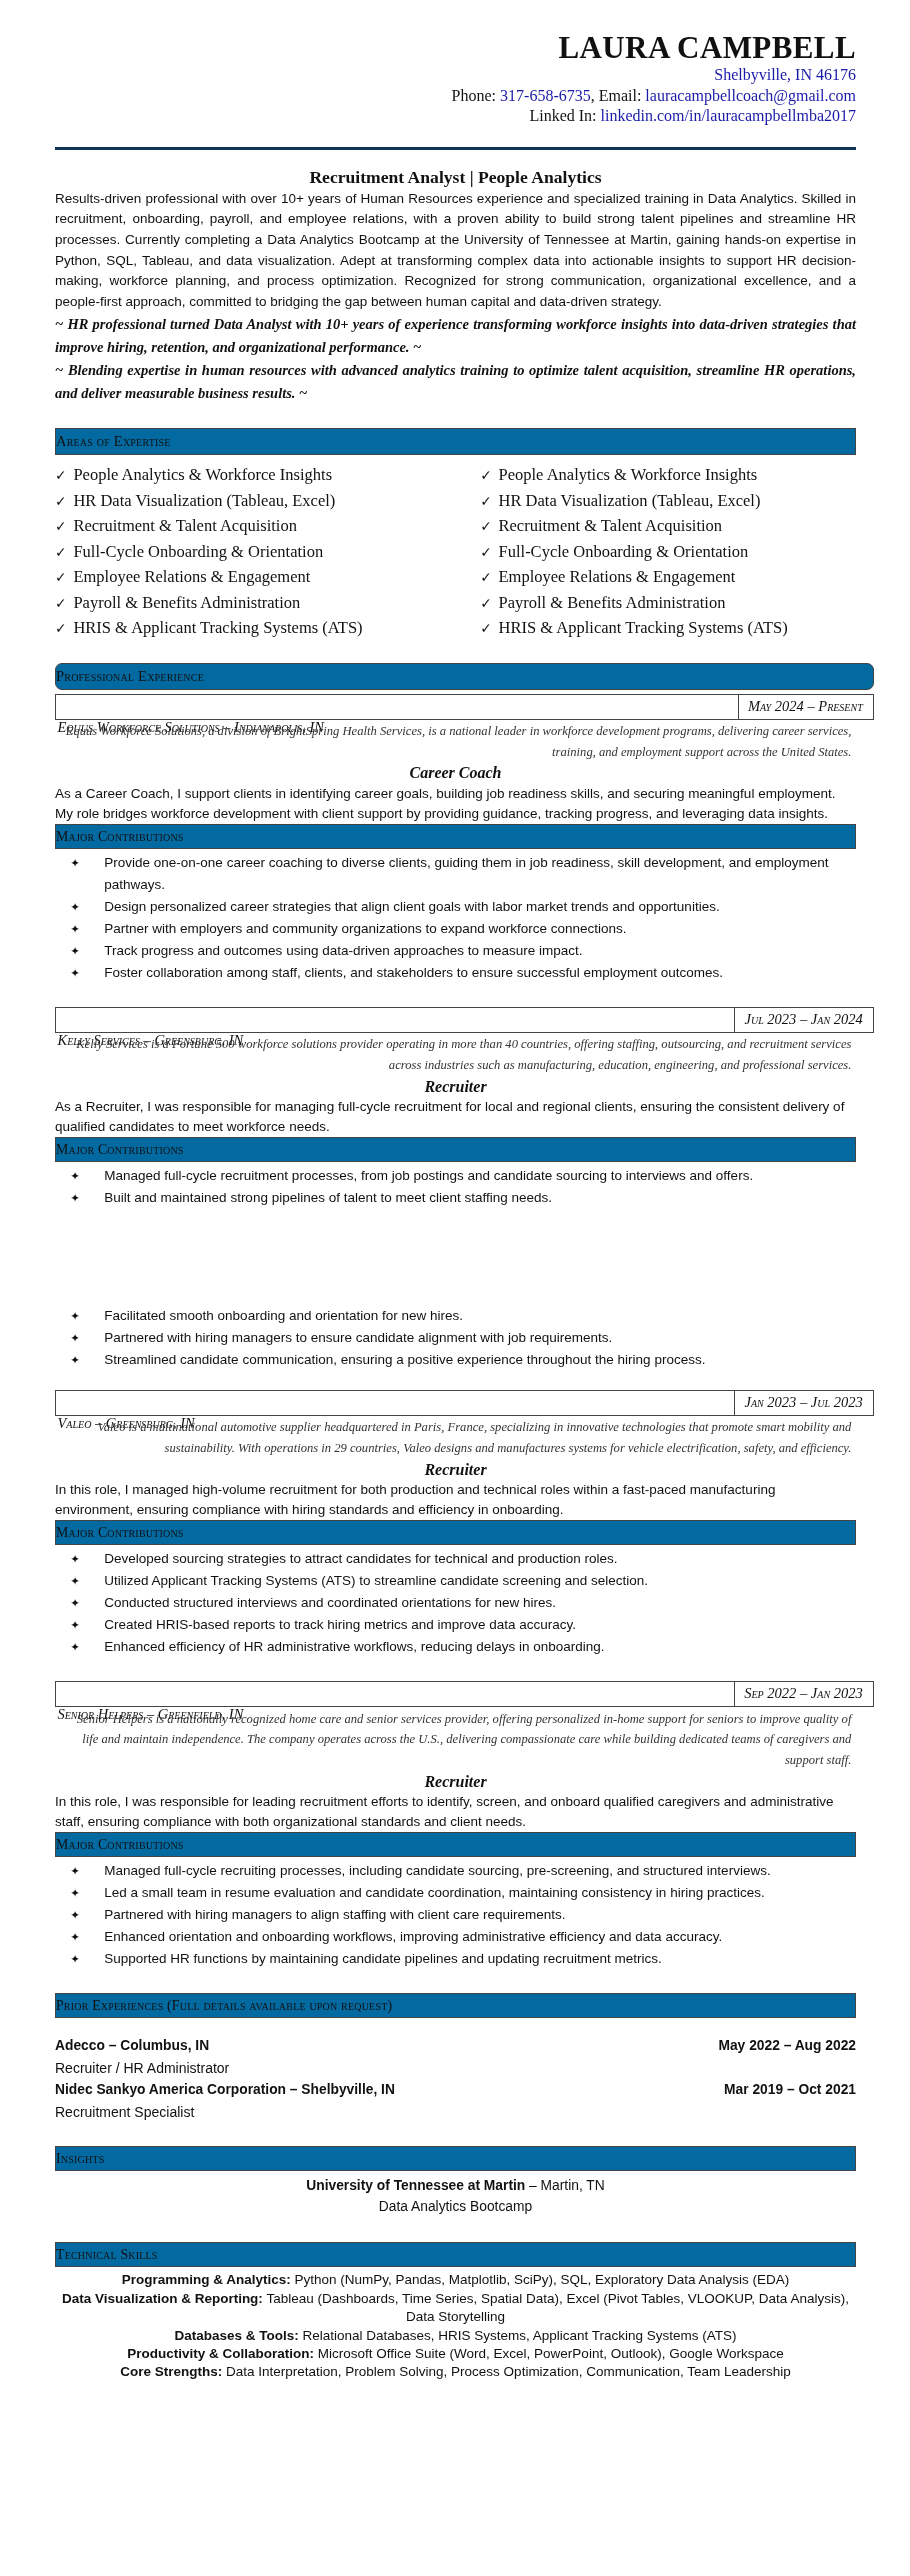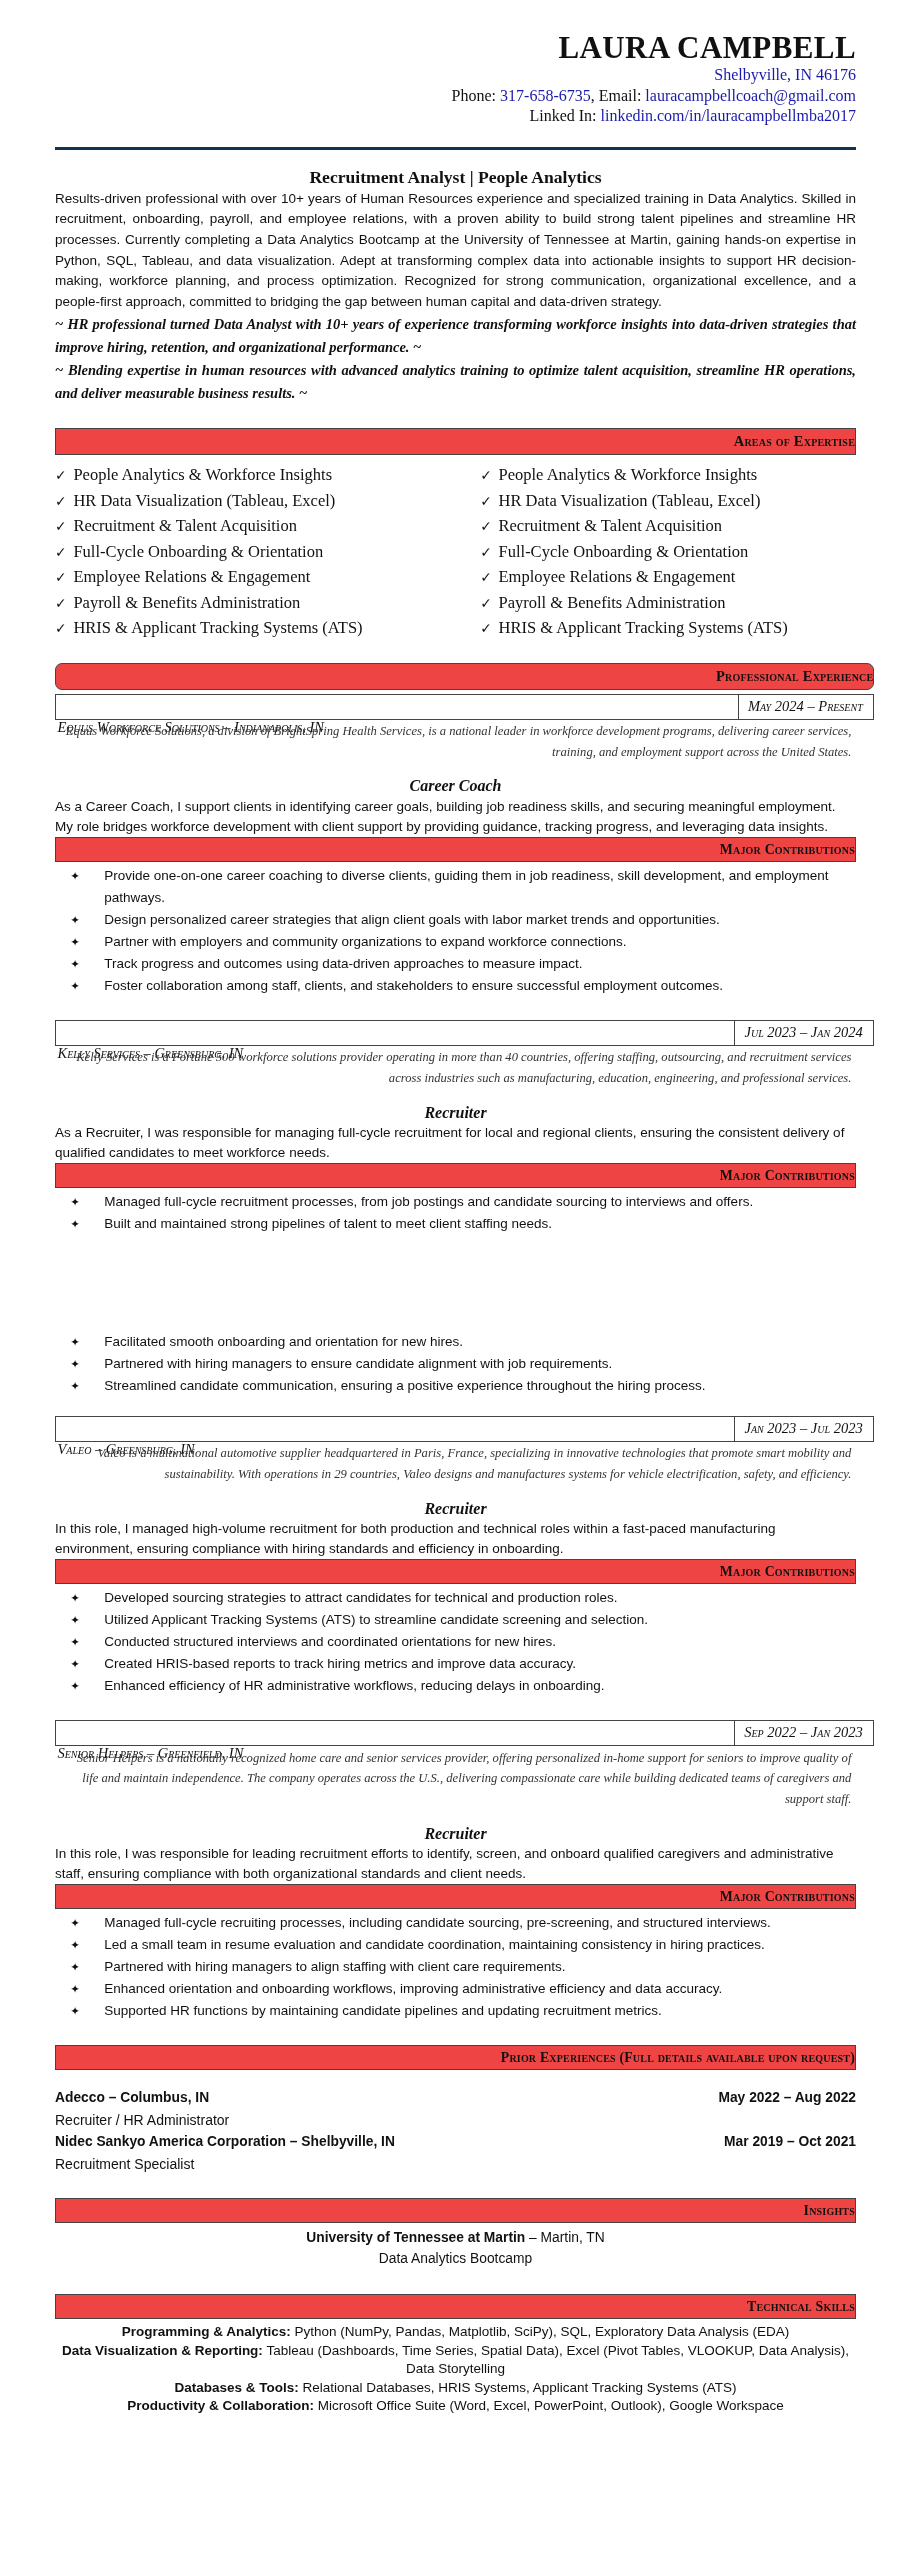--- a/index.html
+++ b/index.html
@@ -10,34 +10,34 @@
   .header { text-align: right; }
   .name { font-family: "Liberation Serif", serif; font-size: 31px; font-weight: bold; letter-spacing: 0.4px; line-height: 34px; }
   .contact-line { font-family: "Liberation Serif", serif; font-size: 16px; line-height: 20.7px; }
   .blue { color: #1a1aaa; }
   .rule { height: 3.1px; background: #123454; margin: 20px 0 15.3px 0; }
 
   .title { font-family: "Liberation Serif", serif; font-weight: bold; text-align: center; font-size: 17.6px; line-height: 23px; }
   .summary { font-family: "Liberation Sans", sans-serif; font-size: 13.5px; line-height: 20.7px; text-align: justify; }
   .tagline { font-family: "Liberation Serif", serif; font-size: 14.5px; font-style: italic; font-weight: bold; line-height: 23px; text-align: justify; }
 
-  .section-bar { background: #ef4444; border: 1.1px solid #444; border-bottom-width: 1.9px; text-align: right;
-                 font-family: "Liberation Serif", serif; font-variant: small-caps; font-size: 14.5px; font-weight: bold;
+  .section-bar { background: #0369a1; border: 1.1px solid #444; border-bottom-width: 1.9px; text-align: left;
+                 font-family: "Liberation Serif", serif; font-variant: small-caps; font-size: 14.5px; font-weight: normal;
                  height: 27.6px; line-height: 25px; letter-spacing: 0.2px; }
   .section-bar.wide { margin-left: 0; margin-right: -18.4px; border-radius: 7px; }
 
   .expertise { display: grid; grid-template-columns: 1fr 1fr; column-gap: 15.3px; padding: 7.7px 0 0 0; }
   .exp-item { font-family: "Liberation Serif", serif; font-size: 16.5px; line-height: 24.5px; white-space: nowrap; }
   .exp-item .check { display: inline-block; width: 18.4px; font-size: 13.8px; }
 
   .job-bar { display: flex; border: 1.1px solid #444; border-top-width: 1.9px; border-bottom-width: 1.5px; height: 26px; margin-right: -18.4px; }
   .job-company { flex: 1; font-family: Liberation Serif, serif; font-style: italic; font-variant: small-caps; font-size: 14.5px; line-height: 23px; padding-left: 1.5px; margin-top: 21px; }
   .job-dates { border-left: 1.1px solid #444; font-family: "Liberation Serif", serif; font-style: italic; font-variant: small-caps; font-size: 14.5px; line-height: 23px; padding: 0 10.7px 0 9.2px; }
   .company-desc { font-family: "Liberation Serif", serif; font-style: italic; color: #333; font-size: 12.6px; line-height: 20.7px; text-align: right; padding: 1.5px 4.6px 0 4.6px; }
-  .role-title { font-family: "Liberation Serif", serif; font-style: italic; font-weight: bold; font-size: 16px; line-height: 21.4px; text-align: center; margin-top: 13px; }
+  .role-title { font-family: "Liberation Serif", serif; font-style: italic; font-weight: bold; font-size: 16px; line-height: 21.4px; text-align: center; }
   .role-desc { font-family: "Liberation Sans", sans-serif; font-size: 13.5px; line-height: 20px; }
 
   .bullets { list-style: none; padding: 3.1px 0 0 15.3px; }
   .bullets li { font-family: "Liberation Sans", sans-serif; font-size: 13.5px; line-height: 22px; display: flex; }
   .bullets li .dia { width: 34px; flex: 0 0 34px; font-size: 11.5px; }
   .gap { height: 96px; }
 
   .prior-row { display: flex; justify-content: space-between; font-family: "Liberation Sans", sans-serif; font-size: 13.8px; line-height: 22px; }
   .prior-row b { font-weight: bold; }
   .prior-role { font-family: "Liberation Sans", sans-serif; font-size: 14px; line-height: 22px; }
@@ -244,16 +244,17 @@
     <div><b>University of Tennessee at Martin</b><span> – Martin, TN</span></div>
     <div>Data Analytics Bootcamp</div>
   </div>
 
   <div class="section-bar" style="margin-top:24.5px;height:25px;line-height:23px;font-size:13.8px">Technical Skills</div>
   <div class="skills">
     <div><b>Programming &amp; Analytics:</b><span> Python (NumPy, Pandas, Matplotlib, SciPy), SQL, Exploratory Data Analysis (EDA)</span></div>
     <div><b>Data Visualization &amp; Reporting:</b><span> Tableau (Dashboards, Time Series, Spatial Data), Excel (Pivot Tables, VLOOKUP, Data Analysis), Data Storytelling</span></div>
     <div><b>Databases &amp; Tools:</b><span> Relational Databases, HRIS Systems, Applicant Tracking Systems (ATS)</span></div>
     <div><b>Productivity &amp; Collaboration:</b><span> Microsoft Office Suite (Word, Excel, PowerPoint, Outlook), Google Workspace</span></div>
+    <div><b>Core Strengths:</b><span> Data Interpretation, Problem Solving, Process Optimization, Communication, Team Leadership</span></div>
   </div>
 
 </div>
 
 
 </body></html>

